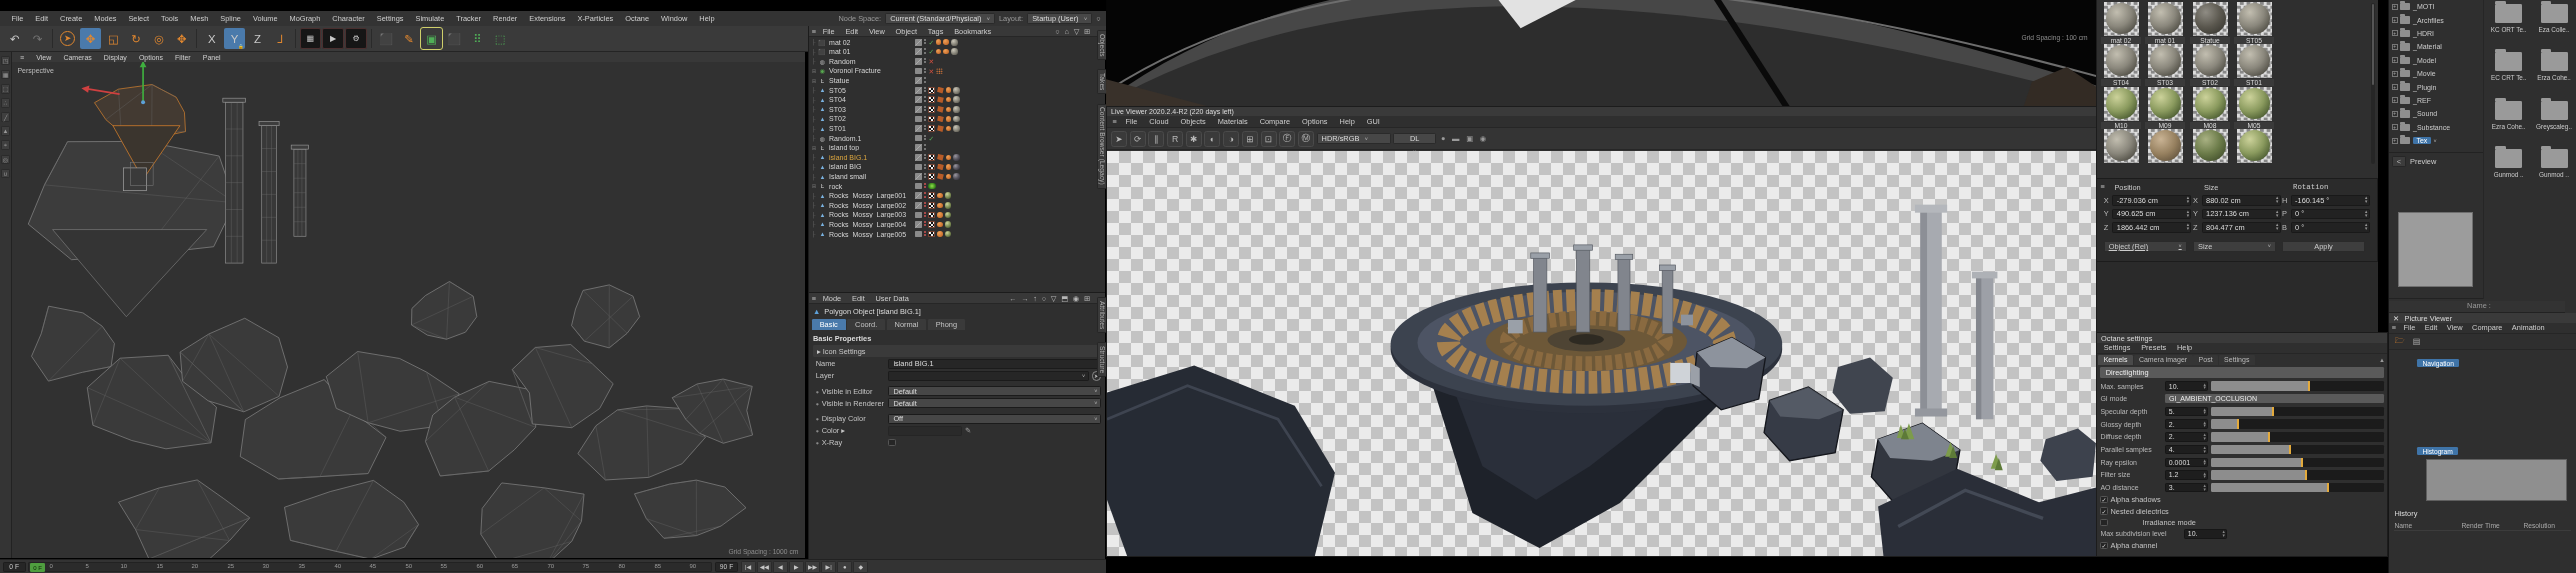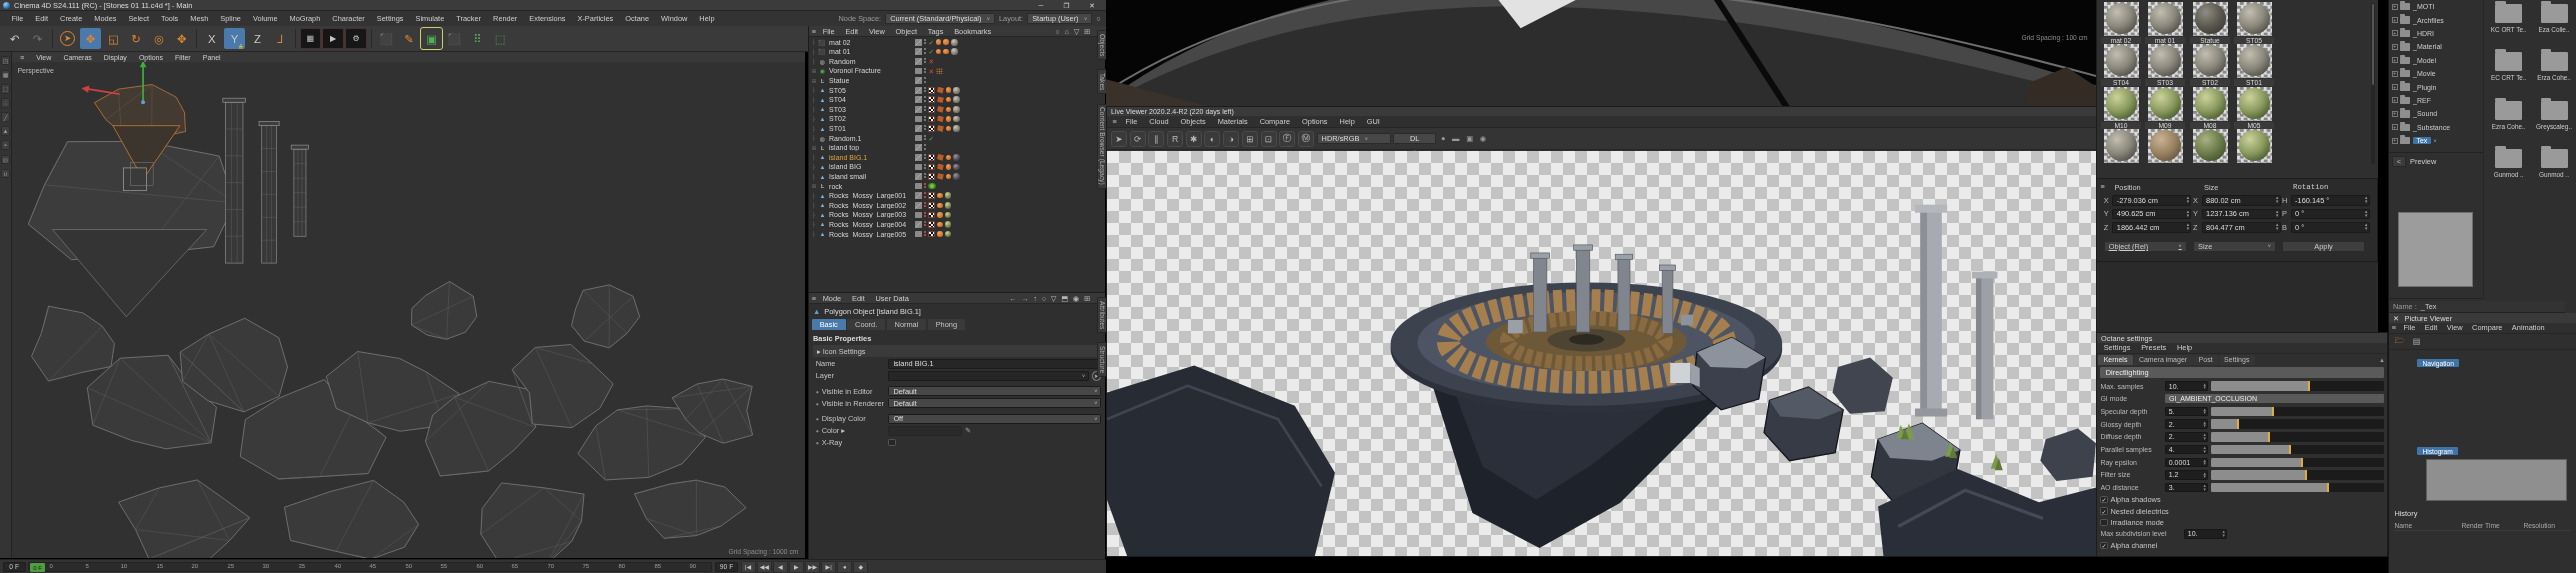--- a/index.html
+++ b/index.html
@@ -195,50 +195,41 @@
   #cb-grid { position:absolute; left:94px; top:0; width:94px; height:299px; border-left:0.7px solid #262626; }
   .gcell { position:absolute; width:44px; text-align:center; }
   .gfolder { width:27px; height:19px; background:#9a9a9a; border-radius:1.3px; margin:0 auto; position:relative; }
   .gfolder:before { content:""; position:absolute; left:0; top:-3.4px; width:10.7px; height:3.4px; background:#9a9a9a; border-radius:1.3px 1.3px 0 0; }
   .glbl { font-size:6.4px; color:#ccc; margin-top:2.7px; white-space:nowrap; }
   #preview { position:absolute; left:0; top:153px; width:94px; height:146px; border-bottom:0.7px solid #222; }
   #prev-head { display:flex; align-items:center; gap:4px; padding:2.7px 2.7px; }
   .collapse-chip { background:#3c3c3c; border:0.7px solid #262626; border-radius:1.3px; padding:0 4px; color:#bbb; }
   #prev-swatch { position:absolute; left:9.4px; top:59px; width:75px; height:75px; background:#9c9c9c; border:0.7px solid #6f6f6f; }
   #namerow { position:absolute; left:0; top:301px; width:176px; height:12px; display:flex; align-items:center;
-    gap:4px; padding-left:4px; background:#333; border-bottom:0.7px solid #222; color:#ccc; }
+    gap:4px; padding-left:4px; background:#333; border-bottom:0.7px solid #222; color:#ccc;flex-direction:column; }
   #pv { position:absolute; left:0; top:313px; width:188px; height:260px; }
   #pv-title { height:10px; background:#3a3a3a; display:flex; align-items:center; gap:5.4px; padding-left:4px; color:#ddd; }
   #pv-menu { height:10.7px; display:flex; align-items:center; border-bottom:0.7px solid #262626; }
   #pv-menu .mitem { padding:0 4.7px; }
   #pv-tools { height:16px; display:flex; align-items:center; gap:3.4px; padding-left:4px; border-bottom:0.7px solid #262626; }
   .pvbtn { width:13.4px; height:12px; border-radius:1.3px; display:flex; align-items:center; justify-content:center; font-size:8px; }
   .chip { position:absolute; left:28px; background:#3f74a8; color:#fff; font-size:6.7px; padding:0.7px 5.4px; border-radius:1.3px; }
   #pv-hist { position:absolute; left:37px; top:146px; width:141px; height:42px; background:#8f8f8f; border:0.7px solid #5f5f5f; }
   #pv-history-title { position:absolute; left:5.4px; top:196px; color:#ddd; }
   #pv-cols { position:absolute; left:5.4px; top:209px; width:177px; display:flex; color:#aaa; font-size:6.7px;
     border-bottom:0.7px solid #3c3c3c; padding-bottom:1.3px; }
   #pv-cols span:nth-child(1){ width:67px; } #pv-cols span:nth-child(2){ width:62px; }
 
   .mitem { color:#cfcfcf; }
 </style>
 </head>
 <body>
 
 <div id="root">
 
-  <div id="titlebar" class="abs">
-    <span id="app-icon"></span>
-    <span>Cinema 4D S24.111 (RC) - [Stones 01 11.c4d *] - Main</span>
-    <span class="winbtns" id="winbtns">
-        <span class="winbtn">─</span>
-        <span class="winbtn">❐</span>
-        <span class="winbtn">✕</span>
-      </span>
-  </div>
 
   <div id="menubar" class="abs">
     <span id="mainmenus" class="row">
         <span class="mitem">File</span>
         <span class="mitem">Edit</span>
         <span class="mitem accent">Create</span>
         <span class="mitem">Modes</span>
         <span class="mitem accent">Select</span>
         <span class="mitem accent">Tools</span>
         <span class="mitem accent">Mesh</span>
@@ -1390,21 +1381,21 @@
         <div class="orow" style="height: 11.4px;">
           <span class="ochk">✓</span>
           <span style="color: rgb(197, 197, 197);">Alpha shadows</span>
         </div>
         <div class="orow" style="height: 11.4px;">
           <span class="ochk">✓</span>
           <span style="color: rgb(197, 197, 197);">Nested dielectrics</span>
         </div>
         <div class="orow" style="height: 11.4px;">
           <span class="ochk"></span>
-          <span style="color: rgb(197, 197, 197);">Irradiance mode</span>
+          <span style="color: rgb(197, 197, 197); margin-left: 32px;">Irradiance mode</span>
         </div>
         <div class="orow" style="height: 11.4px;">
           <span class="olbl" style="width: 81px;">Max subdivision level</span>
           <span class="oval">
             <span>10.</span>
             <span class="spin">▴<br>▾</span>
           </span>
         </div>
         <div class="orow" style="height: 11.4px;">
           <span class="ochk">✓</span>

